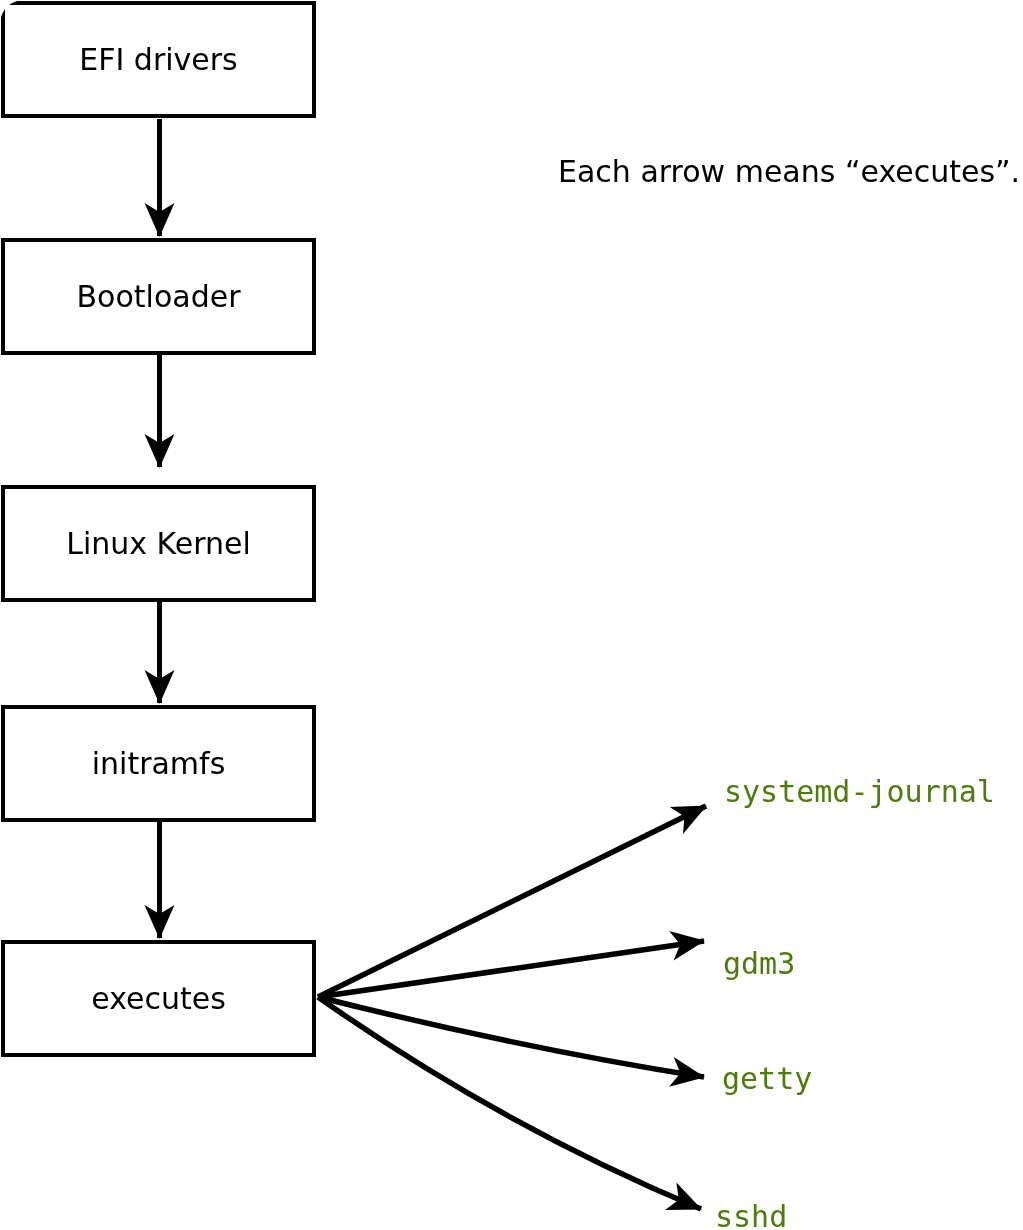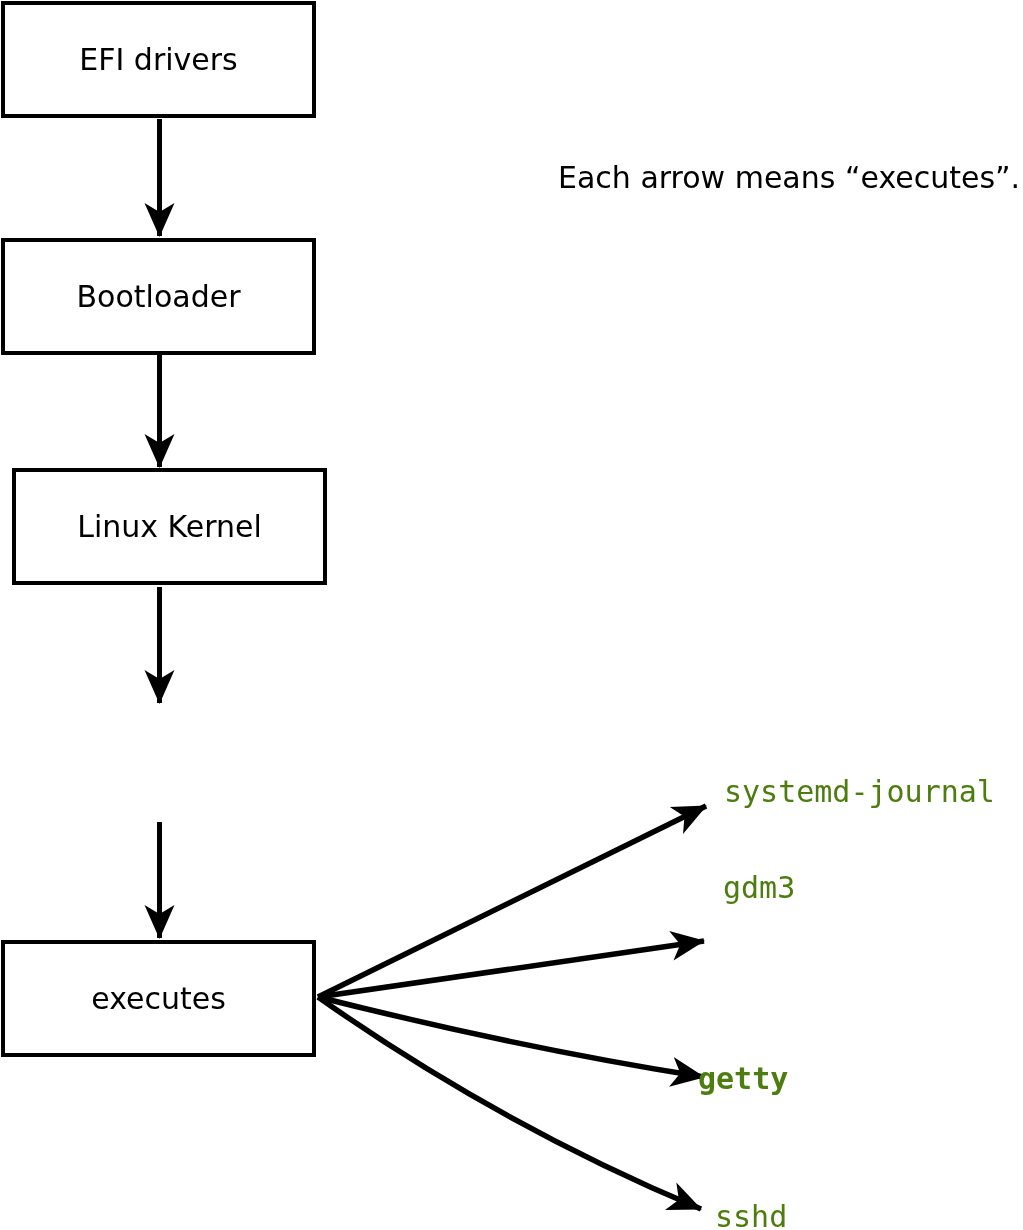--- a/index.html
+++ b/index.html
@@ -7,20 +7,21 @@
     padding: 0;
     background: #ffffff;
   }
   .canvas {
     position: relative;
     width: 1023px;
     height: 1230px;
     background: #ffffff;
     overflow: hidden;
     font-family: "DejaVu Sans", "Liberation Sans", sans-serif;
+    border-radius: 24px;
   }
   .arrow-layer {
     position: absolute;
     left: 0;
     top: 0;
     width: 1023px;
     height: 1230px;
   }
   .node-box {
     position: absolute;
@@ -43,34 +44,34 @@
     position: absolute;
     font-family: "DejaVu Sans Mono", "Liberation Mono", monospace;
     font-size: 30px;
     line-height: 36px;
     color: #4d7c0f;
     white-space: nowrap;
   }
   .note {
     position: absolute;
     left: 558px;
-    top: 158px;
+    top: 152px;
     font-size: 30px;
     line-height: 40px;
     color: #000000;
     white-space: nowrap;
   }
   .box-efi        { top: 1px; }
   .box-bootloader { top: 238px; text-align: right; }
-  .box-kernel     { top: 468px; margin-left: 11px; }
+  .box-kernel     { top: 485px; }
   .box-initramfs  { top: 705px; }
   .box-systemd    { top: 940px; }
   .leaf-journal { left: 724px; top: 774px; }
-  .leaf-gdm3    { left: 723px; top: 870px; text-align: center; }
-  .leaf-getty   { left: 698px; top: 1061px; font-weight: bold; }
+  .leaf-gdm3    { left: 723px; top: 946px; text-align: center; }
+  .leaf-getty   { left: 722px; top: 1061px; }
   .leaf-sshd    { left: 715px; top: 1199px; }
 </style>
 </head>
 <body>
 
 <div class="canvas">
 
   <svg class="arrow-layer" width="1023" height="1230" viewBox="0 0 1023 1230" xmlns="http://www.w3.org/2000/svg">
     <defs>
       <marker id="stealth" markerUnits="userSpaceOnUse" markerWidth="36" markerHeight="32" refX="33" refY="16" orient="auto">
@@ -91,20 +92,23 @@
 
   <div class="node-box box-efi">
     <span class="node-label">EFI drivers</span>
   </div>
   <div class="node-box box-bootloader">
     <span class="node-label">Bootloader</span>
   </div>
   <div class="node-box box-kernel">
     <span class="node-label">Linux Kernel</span>
   </div>
+  <div class="node-box box-initramfs">
+    <span class="node-label">initramfs</span>
+  </div>
   <div class="node-box box-systemd">
     <span class="node-label">executes</span>
   </div>
 
   <div class="note">Each arrow means “executes”.</div>
 
   <div class="leaf-label leaf-journal">systemd-journal</div>
   <div class="leaf-label leaf-gdm3">gdm3</div>
   <div class="leaf-label leaf-getty">getty</div>
   <div class="leaf-label leaf-sshd">sshd</div>

